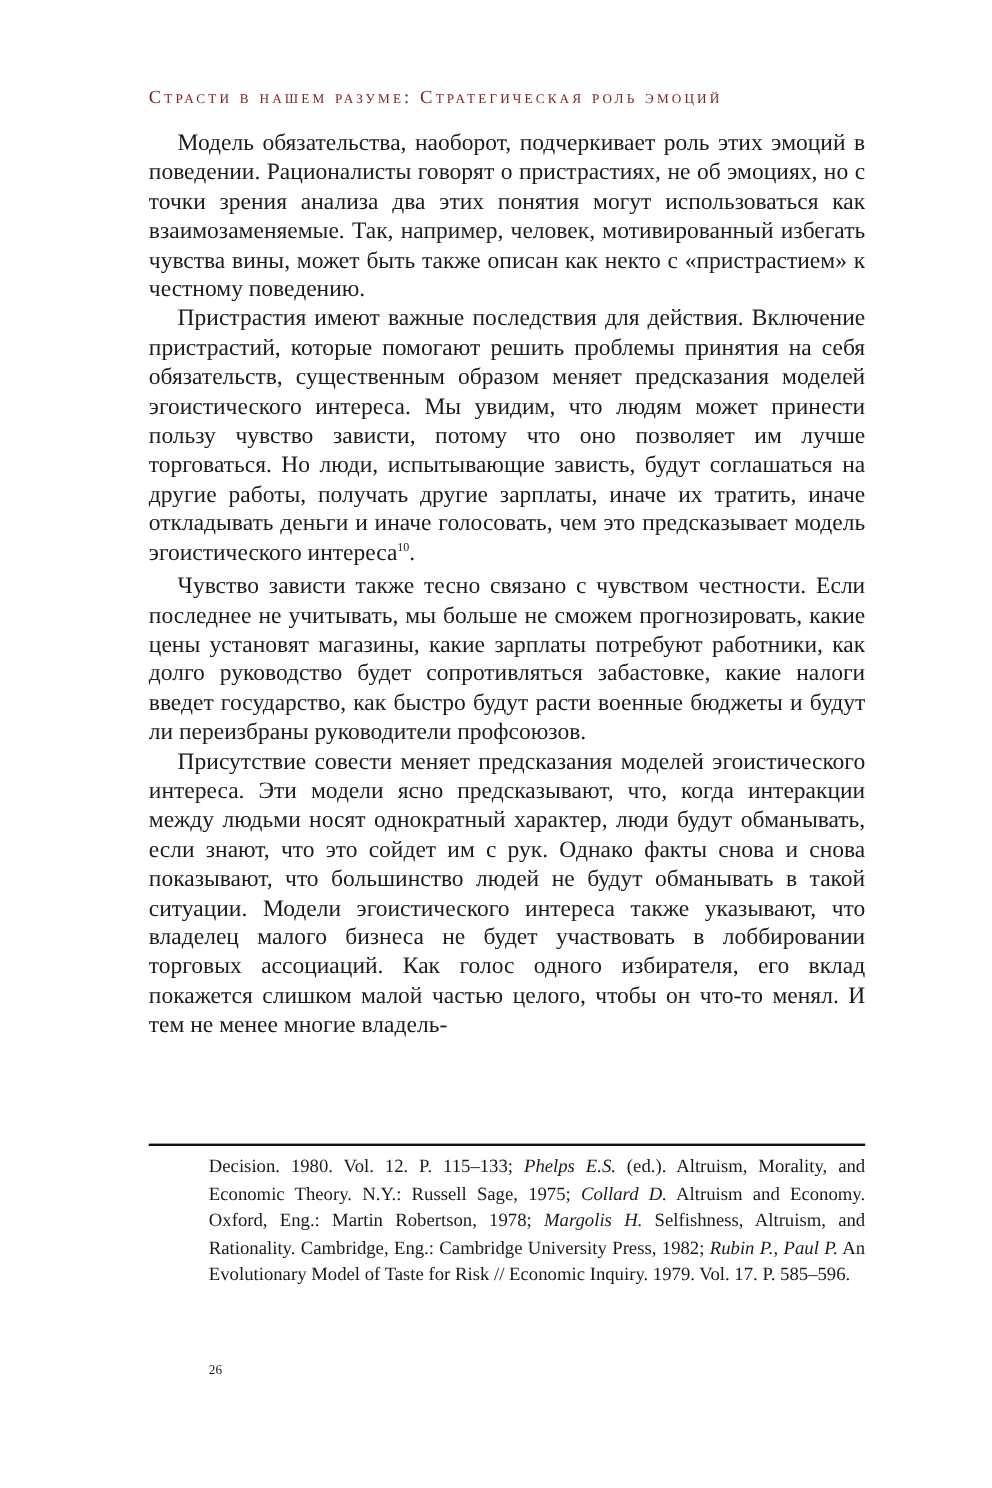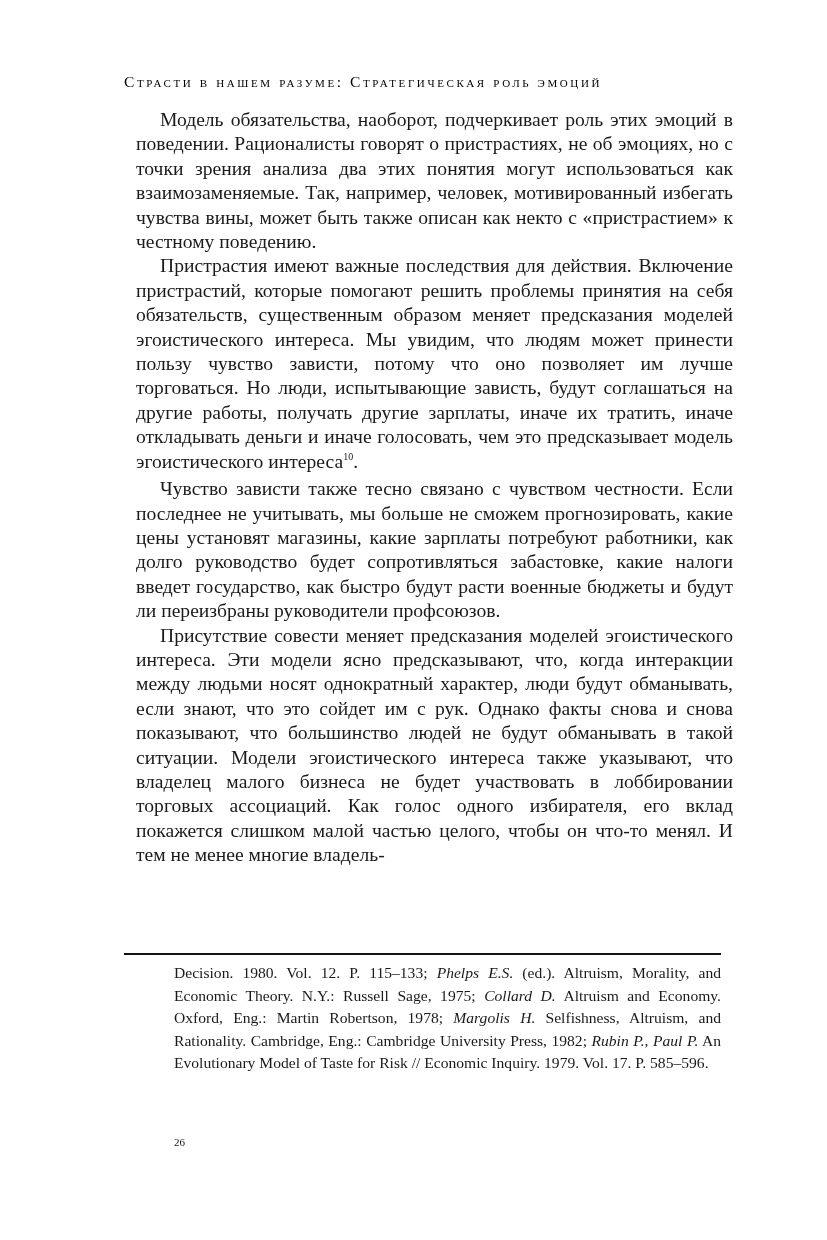--- a/index.html
+++ b/index.html
@@ -4,27 +4,26 @@
 <style>
   html, body { margin: 0; padding: 0; background: #ffffff; }
   body {
     width: 827px; height: 1240px; position: relative; overflow: hidden;
     font-family: "Liberation Serif", "DejaVu Serif", serif;
     color: #1a1a1a;
   }
   .running-head {
     position: absolute; left: 124px; top: 73px; width: 598px;
     font-size: 15.5px; letter-spacing: 2.6px; font-variant: small-caps;
-    white-space: nowrap; color: #000000;
+    white-space: nowrap; color: #7f1d1d;
   }
   .body-text {
     position: absolute; left: 124px; top: 108px; width: 597px;
     font-size: 19.6px; line-height: 24.4px; text-align: justify;
     hyphens: manual;
-    margin-left: 12px;
   }
   .body-text p { margin: 0; text-indent: 24px; }
   .body-text sup { font-size: 10px; vertical-align: 0; position: relative; top: -8px; }
   .rule {
     position: absolute; left: 124px; top: 953px; width: 597px; height: 2px; background: #111;
   }
   .footnotes {
     position: absolute; left: 174px; top: 962px; width: 547px;
     font-size: 15.6px; line-height: 22.6px; text-align: justify;
   }

